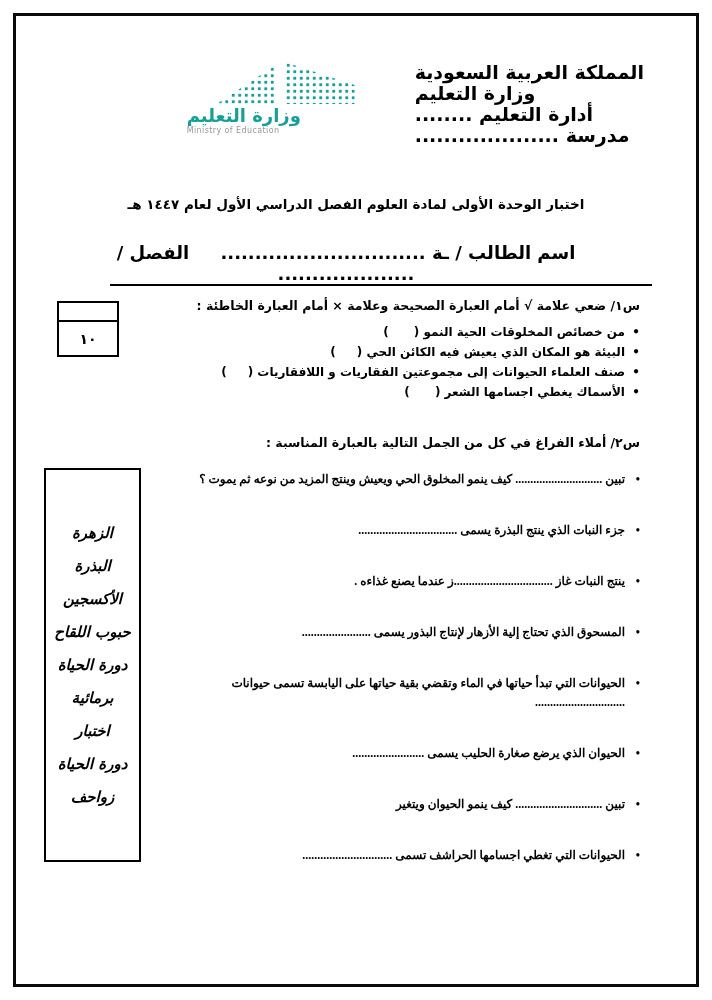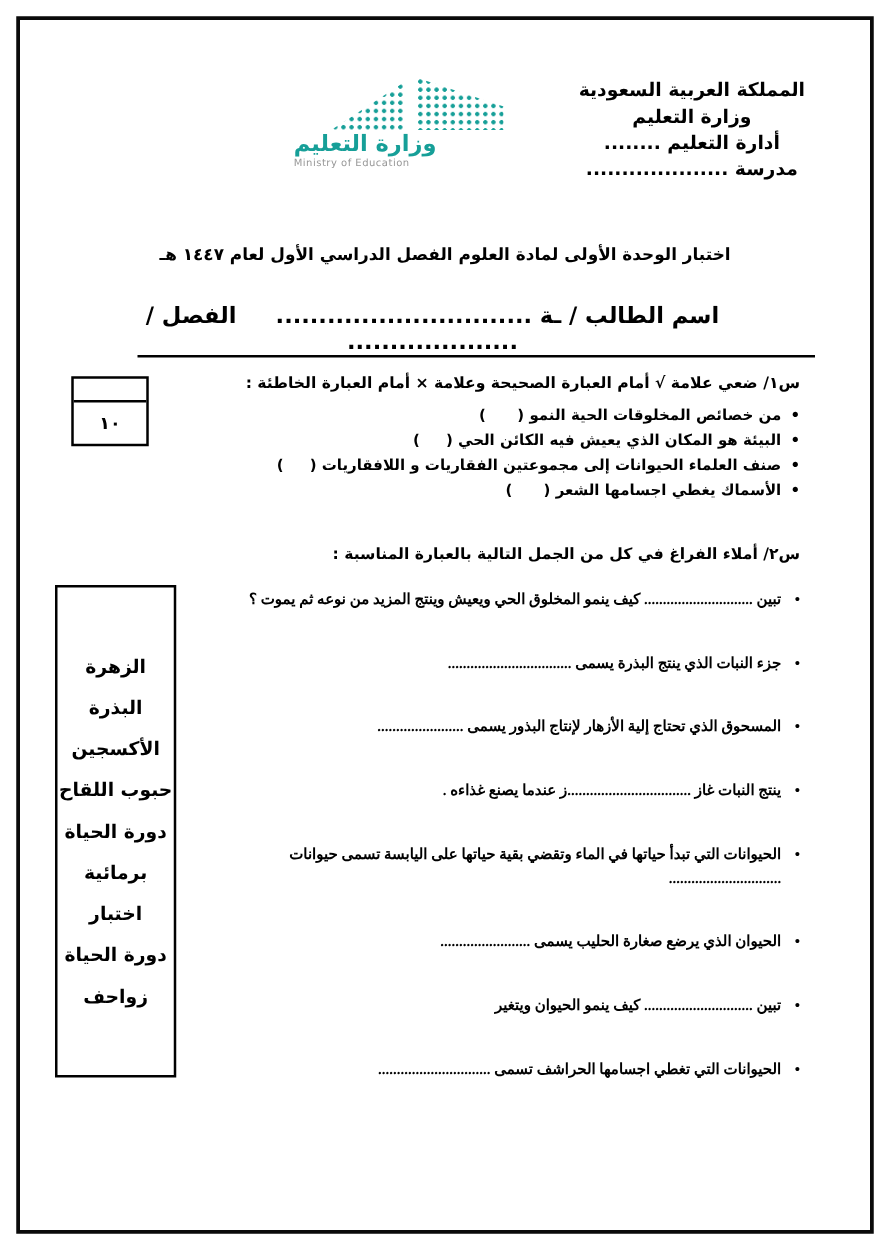--- a/index.html
+++ b/index.html
@@ -6,21 +6,21 @@
   .page{
     width:712px;height:1000px;position:relative;margin:0 auto;
     background:#fff;color:#000;
     font-family:"DejaVu Sans",sans-serif;font-weight:700;
     overflow:hidden;
   }
   .frame{position:absolute;top:13px;left:13px;right:13px;bottom:13px;border:3px solid #0a0a0a;pointer-events:none;}
 
   
   .header{position:absolute;top:62px;right:68px;left:80px;display:flex;align-items:flex-start;}
-  .header-text{font-size:15px;line-height:21px;text-align:center;}
+  .header-text{font-size:19px;line-height:21px;text-align:left;}
   .logo{margin-right:58px;width:170px;direction:ltr;text-align:left;padding-top:2px;}
   .dots-wrap{position:relative;width:138px;height:42px;margin-left:30px;}
   .dots{position:absolute;background-image:radial-gradient(circle,#169f98 1.5px,transparent 1.9px);background-size:6.5px 6.5px;}
   .dots.dl{left:0;bottom:2px;width:58px;height:38px;clip-path:polygon(100% 0,100% 100%,0 100%);}
   .dots.dr{right:0;bottom:2px;width:70px;height:42px;clip-path:polygon(0 0,100% 55%,100% 100%,0 100%);}
   .logo-ar{color:#169f98;font-size:18px;line-height:20px;direction:rtl;text-align:left;}
   .logo-en{color:#979797;font-size:8px;letter-spacing:.4px;font-weight:400;}
 
   
   .title{position:absolute;top:196px;left:40px;right:40px;text-align:center;font-size:13.5px;}
@@ -42,21 +42,21 @@
   .score-box{position:absolute;left:57px;top:301px;width:58px;height:52px;border:2px solid #000;display:flex;flex-direction:column;background:#fff;text-align:right;}
   .score-top{height:17px;border-bottom:2px solid #000;}
   .score-bottom{flex:1;display:flex;align-items:center;justify-content:center;font-size:14px;}
 
   
   .word-bank{
     position:absolute;left:44px;top:468px;width:93px;height:390px;border:2px solid #000;
     display:flex;flex-direction:column;justify-content:center;gap:14px;
     text-align:center;font-size:15px;direction:rtl;background:#fff;
   }
-  .word-bank .word{line-height:19px;}
+  .word-bank .word{line-height:19px;font-style:italic;}
 </style>
 </head>
 <body>
 
 <div class="page" dir="rtl">
   <div class="frame"></div>
 
   <div class="header">
     <div class="header-text">
 
@@ -104,23 +104,23 @@
   </div>
 
   <div class="qblock q2">
     <div class="q-heading">س٢/ أملاء الفراغ في كل من الجمل التالية بالعبارة المناسبة :</div>
     <ul class="qlist">
 
         <li>تبين ............................. كيف ينمو المخلوق الحي ويعيش وينتج المزيد من نوعه ثم يموت ؟</li>
 
         <li>جزء النبات الذي ينتج البذرة يسمى .................................</li>
 
+        <li>ينتج النبات غاز .................................ز عندما يصنع غذاءه .</li>
+
         <li>المسحوق الذي تحتاج إلية الأزهار لإنتاج البذور يسمى .......................</li>
-
-        <li>ينتج النبات غاز .................................ز عندما يصنع غذاءه .</li>
 
         <li>الحيوانات التي تبدأ حياتها في الماء وتقضي بقية حياتها على اليابسة تسمى حيوانات ..............................</li>
 
         <li>الحيوان الذي يرضع صغارة الحليب يسمى ........................</li>
 
         <li>تبين ............................. كيف ينمو الحيوان ويتغير</li>
 
         <li>الحيوانات التي تغطي اجسامها الحراشف تسمى ..............................</li>
       </ul>
   </div>

